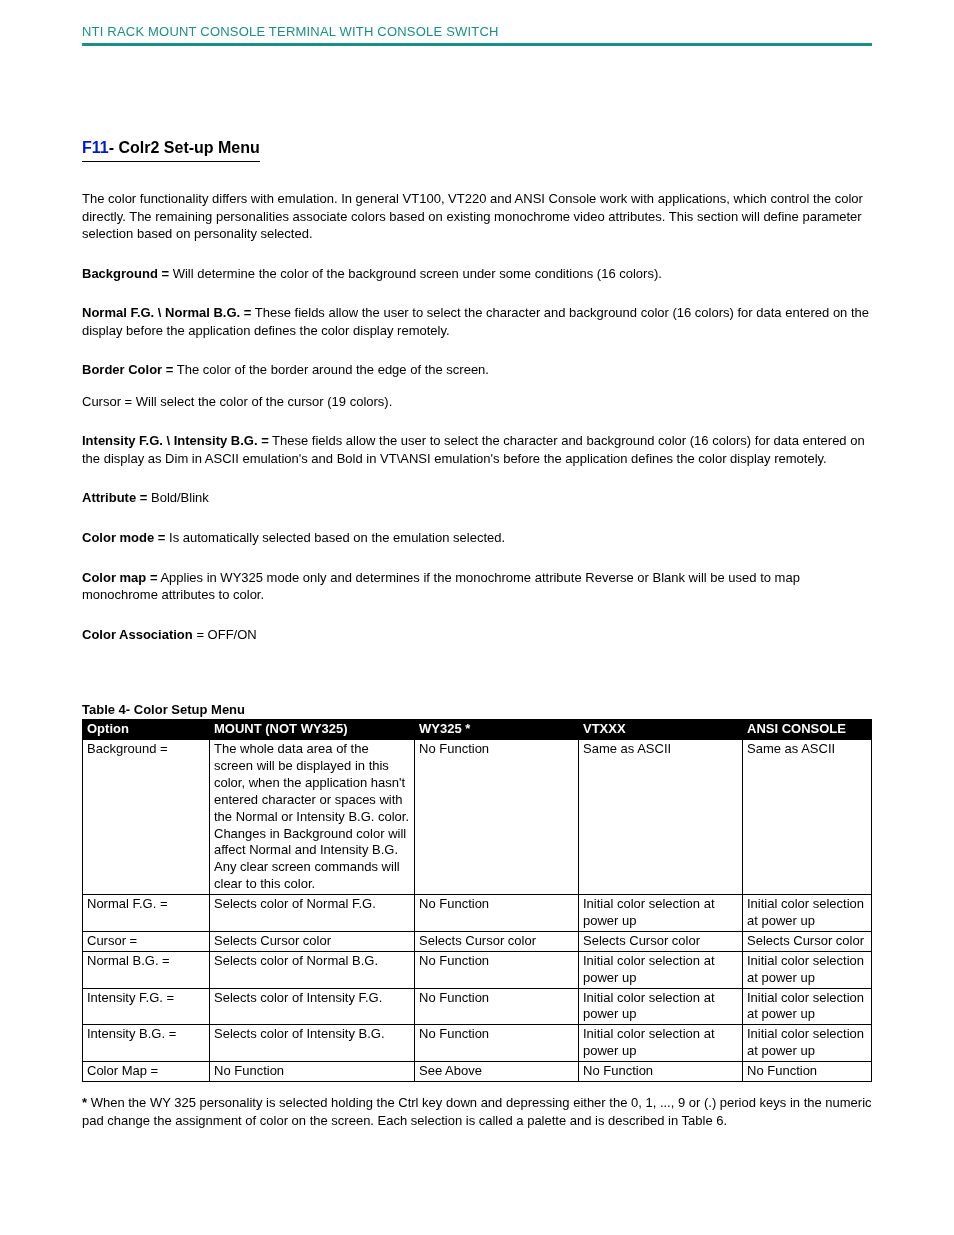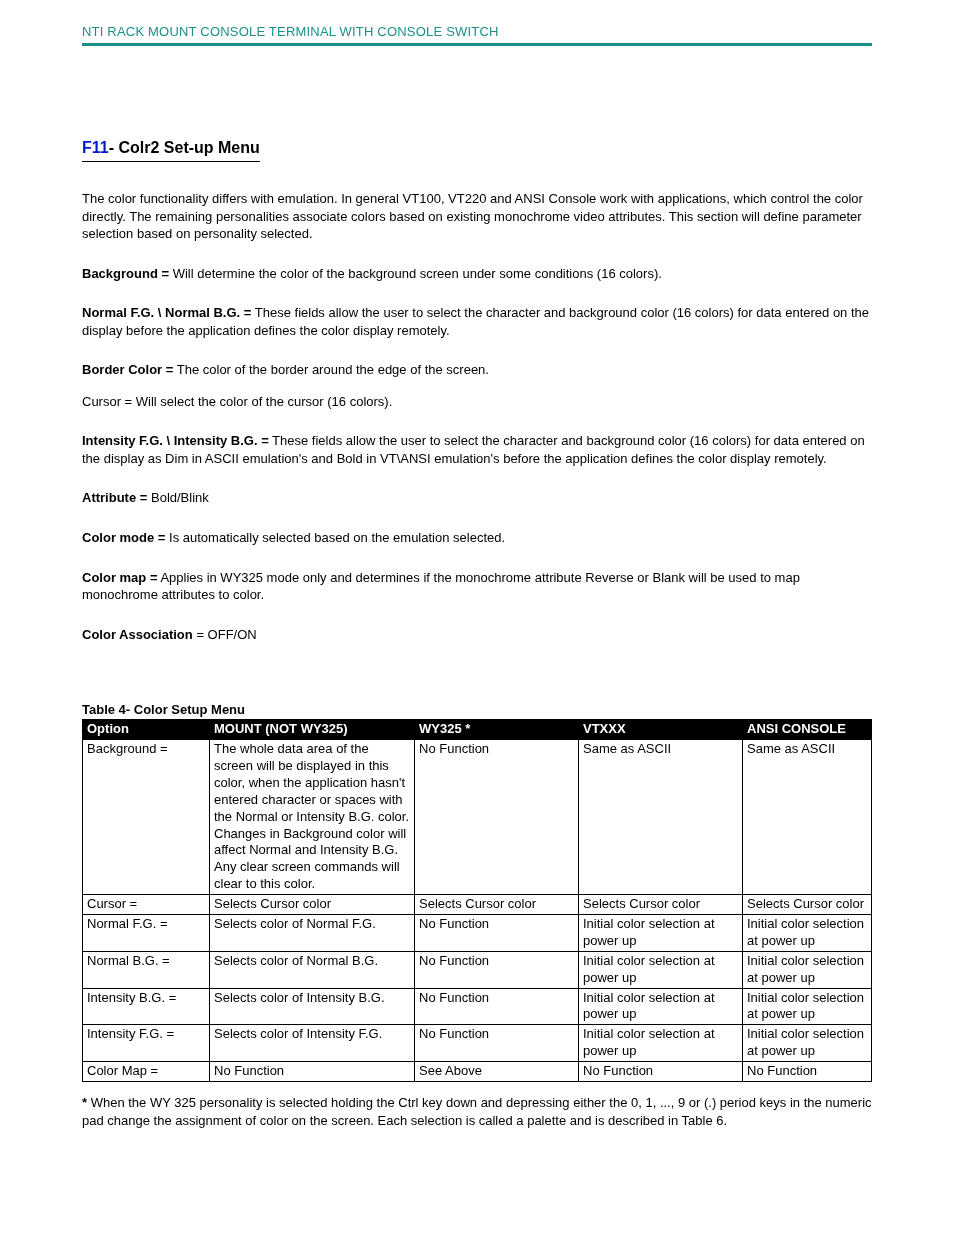--- a/index.html
+++ b/index.html
@@ -100,21 +100,21 @@
   <div class="block">
       <p class="para"><span class="b">Background =</span><span> Will determine the color of the background screen under some conditions (16 colors).</span></p>
     </div>
 
   <div class="block">
       <p class="para"><span class="b">Normal F.G. \ Normal B.G. =</span><span> These fields allow the user to select the character and background color (16 colors) for data entered on the display before the application defines the color display remotely.</span></p>
     </div>
 
   <div class="block">
     <p class="para"><span class="b">Border Color =</span><span> The color of the border around the edge of the screen.</span></p>
-    <p class="para">Cursor = Will select the color of the cursor (16 colors).</p>
+    <p class="para">Cursor = Will select the color of the cursor (19 colors).</p>
   </div>
 
   <div class="block">
       <p class="para"><span class="b">Intensity F.G. \ Intensity B.G. =</span><span> These fields allow the user to select the character and background color (16 colors) for data entered on the display as Dim in ASCII emulation's and Bold in VT\ANSI emulation's before the application defines the color display remotely.</span></p>
     </div>
 
   <div class="block">
       <p class="para"><span class="b">Attribute =</span><span> Bold/Blink</span></p>
     </div>
 
@@ -144,55 +144,55 @@
     </thead>
     <tbody>
       <tr>
         <td class="row1-cell">Background =</td>
         <td class="row1-cell">The whole data area of the screen will be displayed in this color, when the application hasn't entered character or spaces with the Normal or Intensity B.G. color. Changes in Background color will affect Normal and Intensity B.G. Any clear screen commands will clear to this color.</td>
         <td class="row1-cell">No Function</td>
         <td class="row1-cell">Same as ASCII</td>
         <td class="row1-cell">Same as ASCII</td>
       </tr>
       <tr>
-        <td>Cursor =</td>
-        <td>Selects Cursor color</td>
-        <td>Selects Cursor color</td>
-        <td>Selects Cursor color</td>
-        <td>Selects Cursor color</td>
-      </tr>
-      <tr>
         <td>Normal F.G. =</td>
         <td>Selects color of Normal F.G.</td>
         <td>No Function</td>
         <td>Initial color selection at power up</td>
         <td>Initial color selection at power up</td>
       </tr>
       <tr>
+        <td>Cursor =</td>
+        <td>Selects Cursor color</td>
+        <td>Selects Cursor color</td>
+        <td>Selects Cursor color</td>
+        <td>Selects Cursor color</td>
+      </tr>
+      <tr>
         <td>Normal B.G. =</td>
         <td>Selects color of Normal B.G.</td>
         <td>No Function</td>
         <td>Initial color selection at power up</td>
         <td>Initial color selection at power up</td>
       </tr>
       <tr>
+        <td>Intensity F.G. =</td>
+        <td>Selects color of Intensity F.G.</td>
+        <td>No Function</td>
+        <td>Initial color selection at power up</td>
+        <td>Initial color selection at power up</td>
+      </tr>
+      <tr>
         <td>Intensity B.G. =</td>
         <td>Selects color of Intensity B.G.</td>
         <td>No Function</td>
         <td>Initial color selection at power up</td>
         <td>Initial color selection at power up</td>
       </tr>
       <tr>
-        <td>Intensity F.G. =</td>
-        <td>Selects color of Intensity F.G.</td>
-        <td>No Function</td>
-        <td>Initial color selection at power up</td>
-        <td>Initial color selection at power up</td>
-      </tr>
-      <tr>
         <td>Color Map =</td>
         <td>No Function</td>
         <td>See Above</td>
         <td>No Function</td>
         <td>No Function</td>
       </tr>
     </tbody>
   </table>
 
   <p class="footnote"><span class="b">*</span><span> When the WY 325 personality is selected holding the Ctrl key down and depressing either the 0, 1, ..., 9 or (.) period keys in the numeric pad change the assignment of color on the screen. Each selection is called a palette and is described in Table 6.</span></p>

